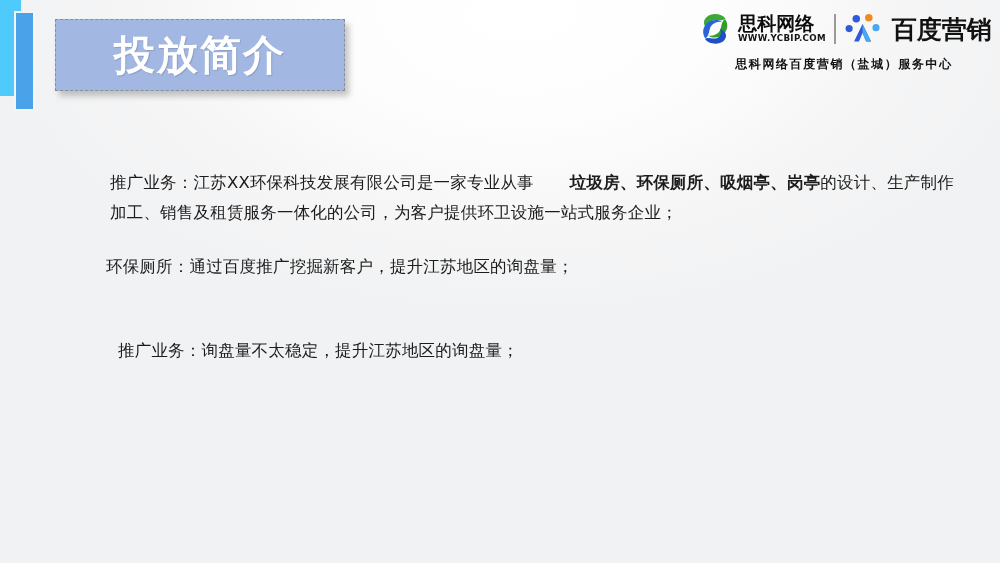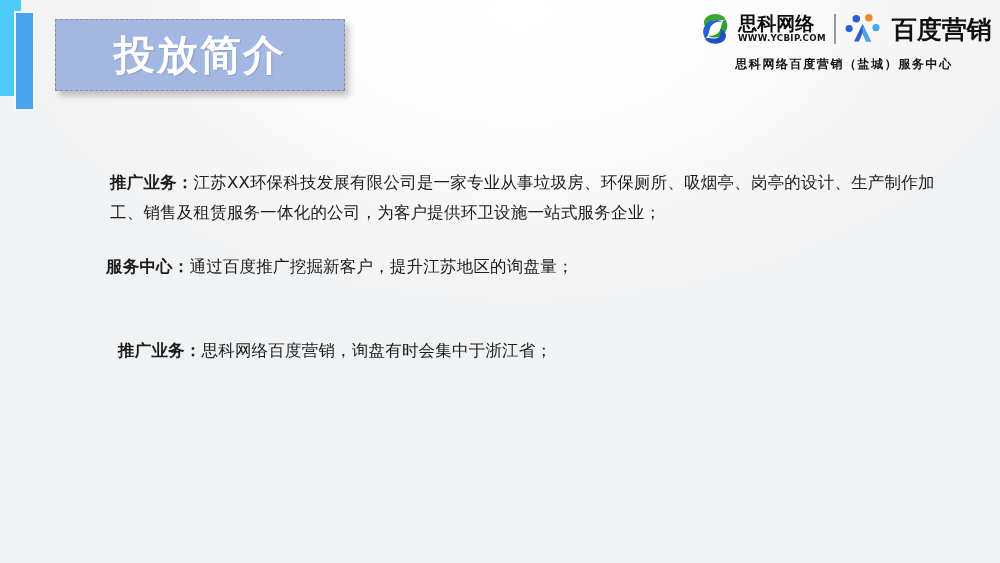--- a/index.html
+++ b/index.html
@@ -158,24 +158,25 @@
     width: 1000px;
   }
   .para {
     position: absolute;
     font-size: 16.5px;
     color: #1c1c1c;
     line-height: 30px;
     letter-spacing: 0.2px;
   }
   .para .lead {
-    font-weight: bold;
+    font-weight: normal;
   }
   .para .em {
-    font-weight: normal;
+    font-weight: bold;
+    margin-left: 36px;
   }
   .p1 { left: 110px; top: 8px;  width: 845px; }
   .p2 { left: 106px; top: 92px; }
   .p3 { left: 118px; top: 176px; }
 </style>
 </head>
 <body>
 
 <div id="slide">
 
@@ -224,22 +225,22 @@
     <div class="logo-subtitle">思科网络百度营销（盐城）服务中心</div>
   </div>
 
   <div class="body-area">
 
     <div class="para p1">
       <span class="lead">推广业务</span><span class="lead">：</span><span>江苏XX环保科技发展有限公司是一家专业从事</span><span class="em">垃圾房、环保厕所、吸烟亭、岗亭</span><span>的设计、生产制作加工、销售及租赁服务一体化的公司，为客户提供环卫设施一站式服务企业；</span>
     </div>
 
     <div class="para p2">
-      <span class="lead">服务中心</span><span class="lead">：</span><span>通过百度推广挖掘新客户，提升江苏地区的询盘量；</span>
+      <span class="lead">环保厕所</span><span class="lead">：</span><span>通过百度推广挖掘新客户，提升江苏地区的询盘量；</span>
     </div>
 
     <div class="para p3">
-      <span class="lead">推广业务</span><span class="lead">：</span><span>思科网络百度营销，询盘有时会集中于浙江省；</span>
+      <span class="lead">推广业务</span><span class="lead">：</span><span>询盘量不太稳定，提升江苏地区的询盘量；</span>
     </div>
 
   </div>
 
 </div>
 
 </body></html>

